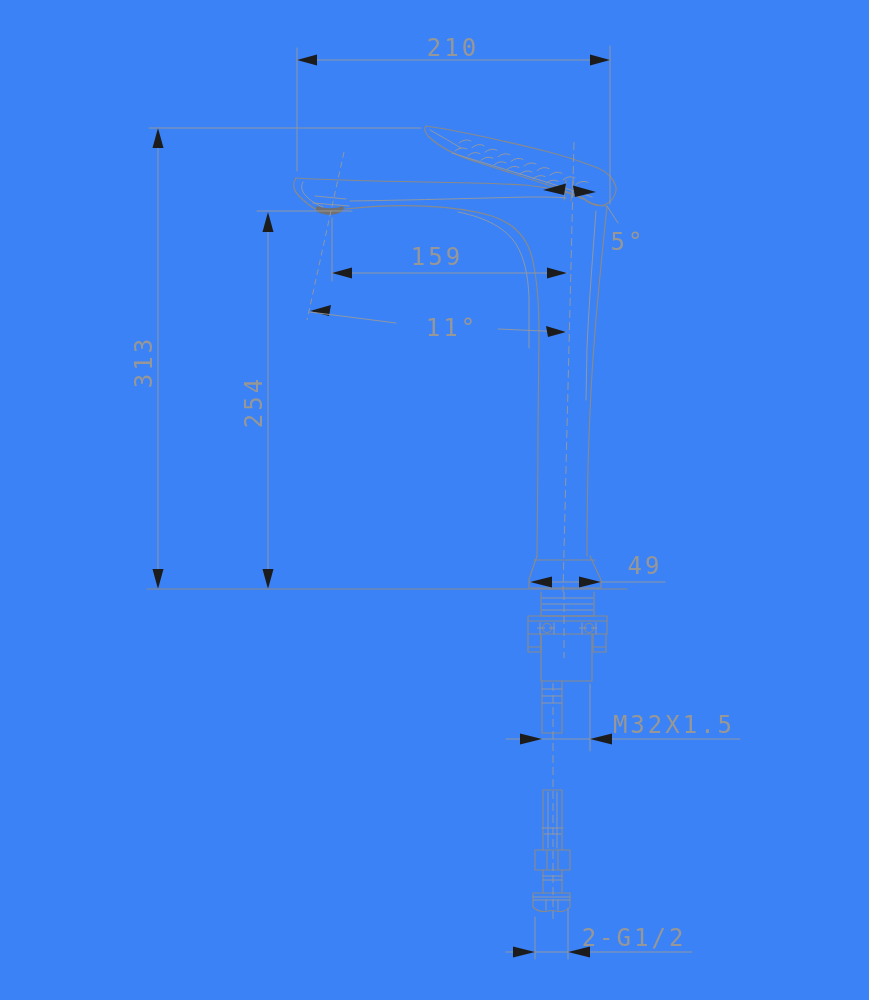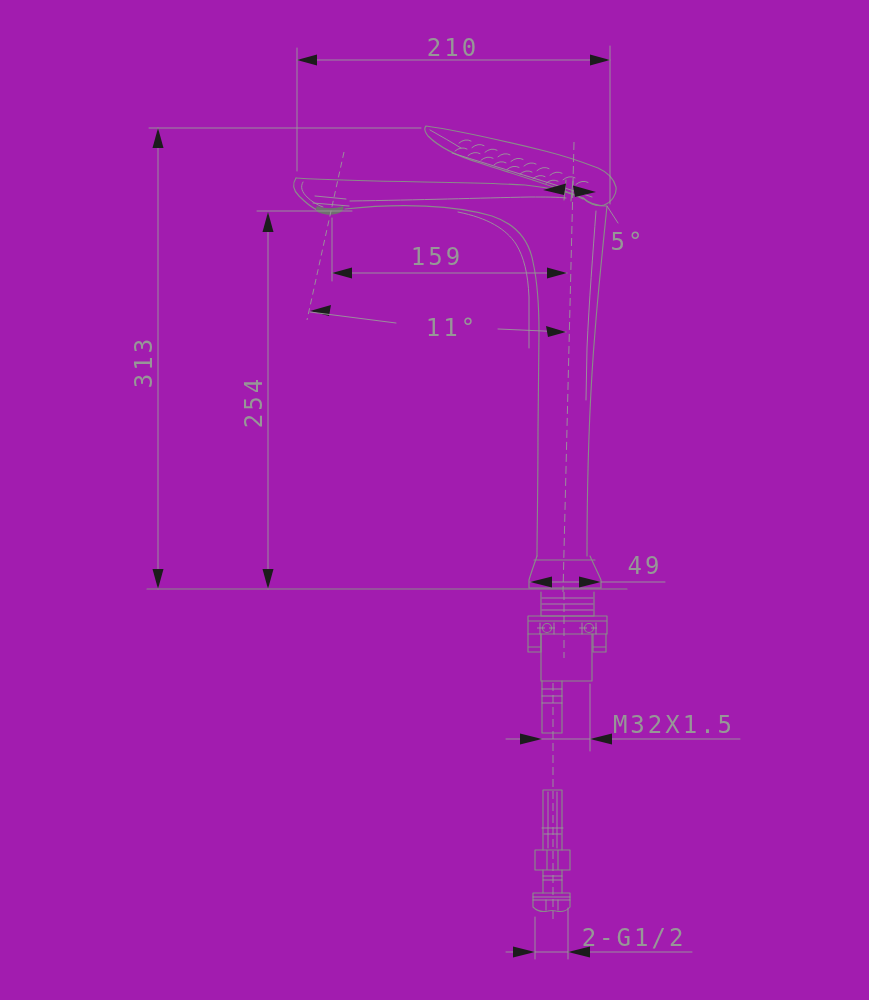--- a/index.html
+++ b/index.html
@@ -1,20 +1,20 @@
 <!DOCTYPE html>
 <html><head>
 <meta charset="utf-8">
 <style>
   html, body { margin: 0; padding: 0; background: #ffffff; }
   .canvas {
     position: relative;
     width: 869px;
     height: 1000px;
-    background: #a21caf;
+    background: #3b82f6;
     overflow: hidden;
     font-family: "DejaVu Sans Mono", monospace;
   }
   svg { display: block; }
   .ln   { fill: none; stroke: #8a8a8a; stroke-width: 1.15; stroke-linecap: round; stroke-linejoin: round; }
   .thin { fill: none; stroke: #9a9a9a; stroke-width: 0.9;  stroke-linecap: round; }
   .cl   { fill: none; stroke: #9a9a9a; stroke-width: 0.9;  stroke-dasharray: 8 4; }
   .dsh  { fill: none; stroke: #9a9a9a; stroke-width: 0.9;  stroke-dasharray: 6 4; }
   .arr  { fill: #1c1c1c; stroke: none; }
   .blob { fill: #707070; stroke: none; }

